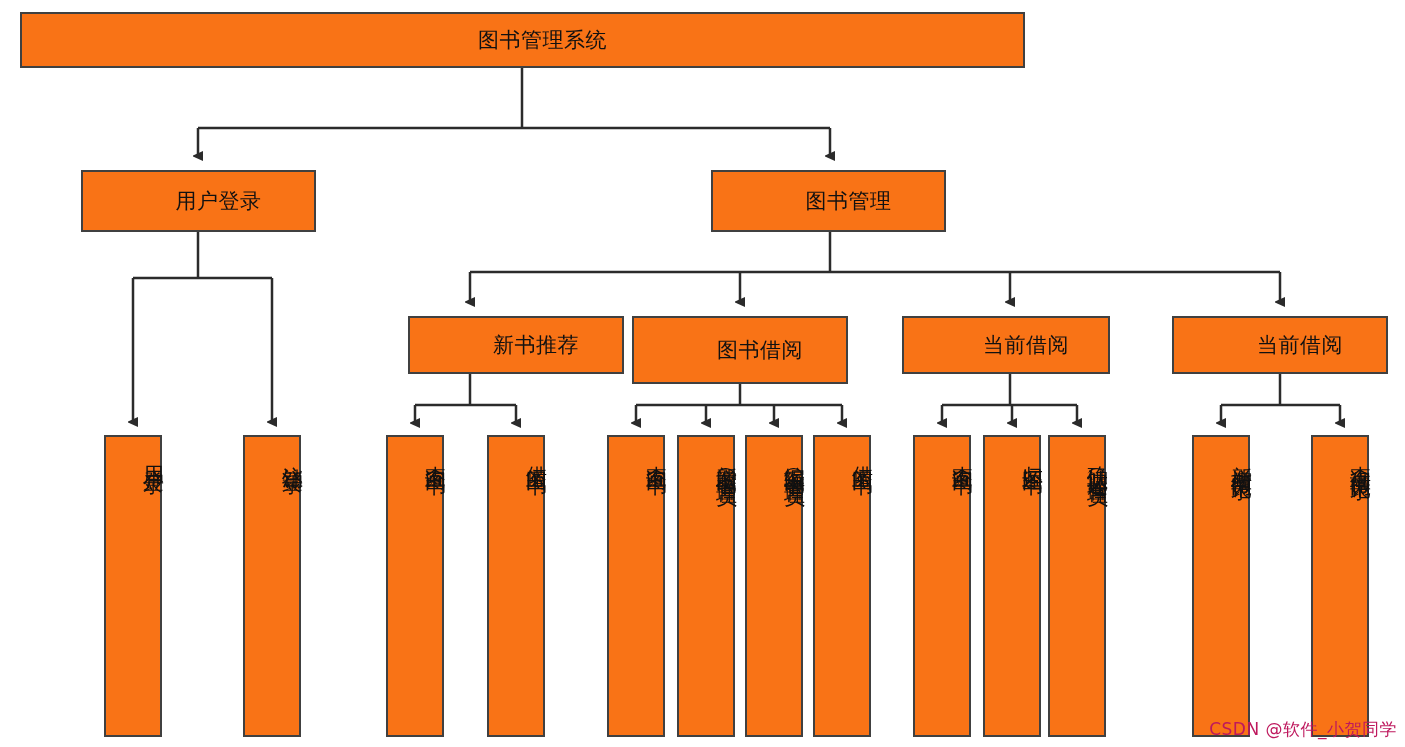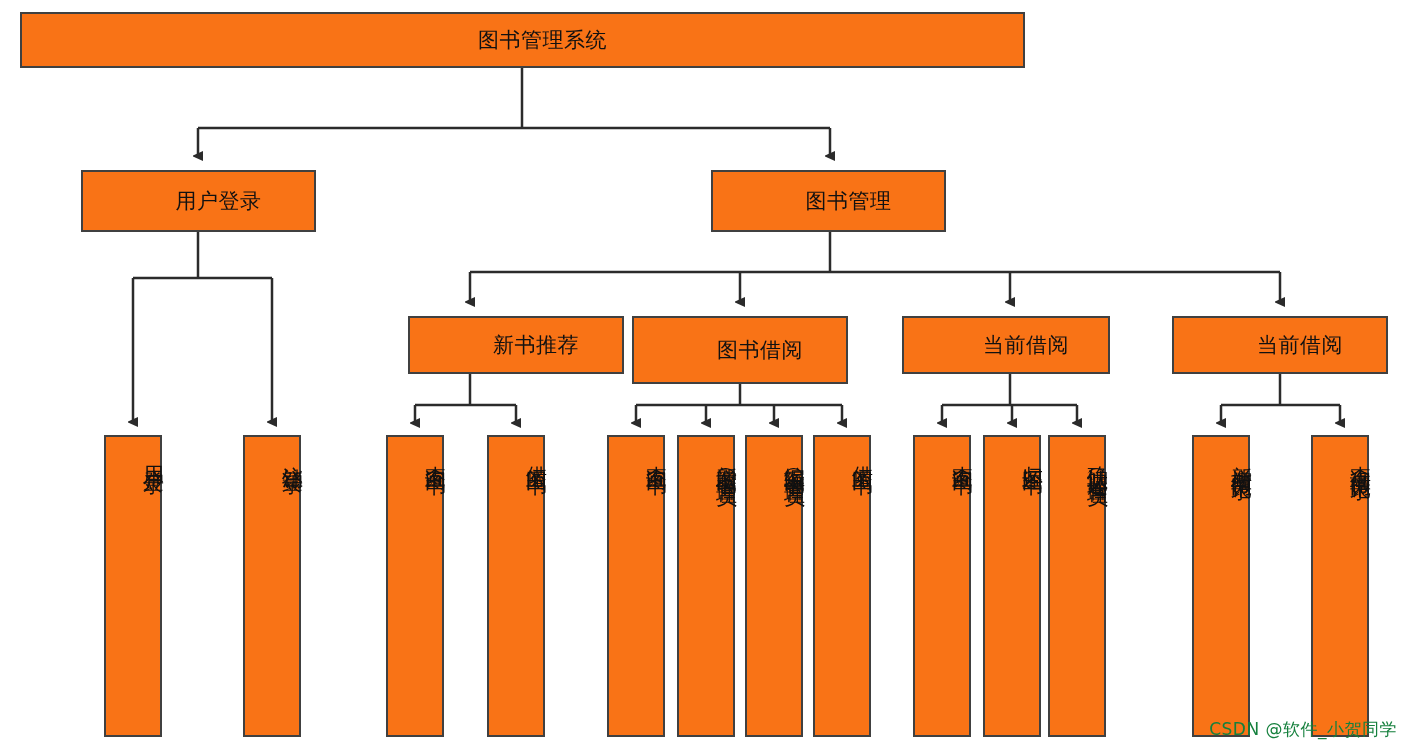--- a/index.html
+++ b/index.html
@@ -54,21 +54,21 @@
     font-size: 21px;
     letter-spacing: 3px;
     line-height: 1;
     white-space: nowrap;
   }
   .watermark {
     position: absolute;
     right: 8px;
     bottom: 6px;
     font-size: 17px;
-    color: #15803d;
+    color: #be185d;
     white-space: nowrap;
     letter-spacing: 0.5px;
   }
 </style>
 </head>
 <body>
 
 <div id="diagram-root">
 
   <svg class="flow" viewBox="0 0 1405 747" xmlns="http://www.w3.org/2000/svg">

